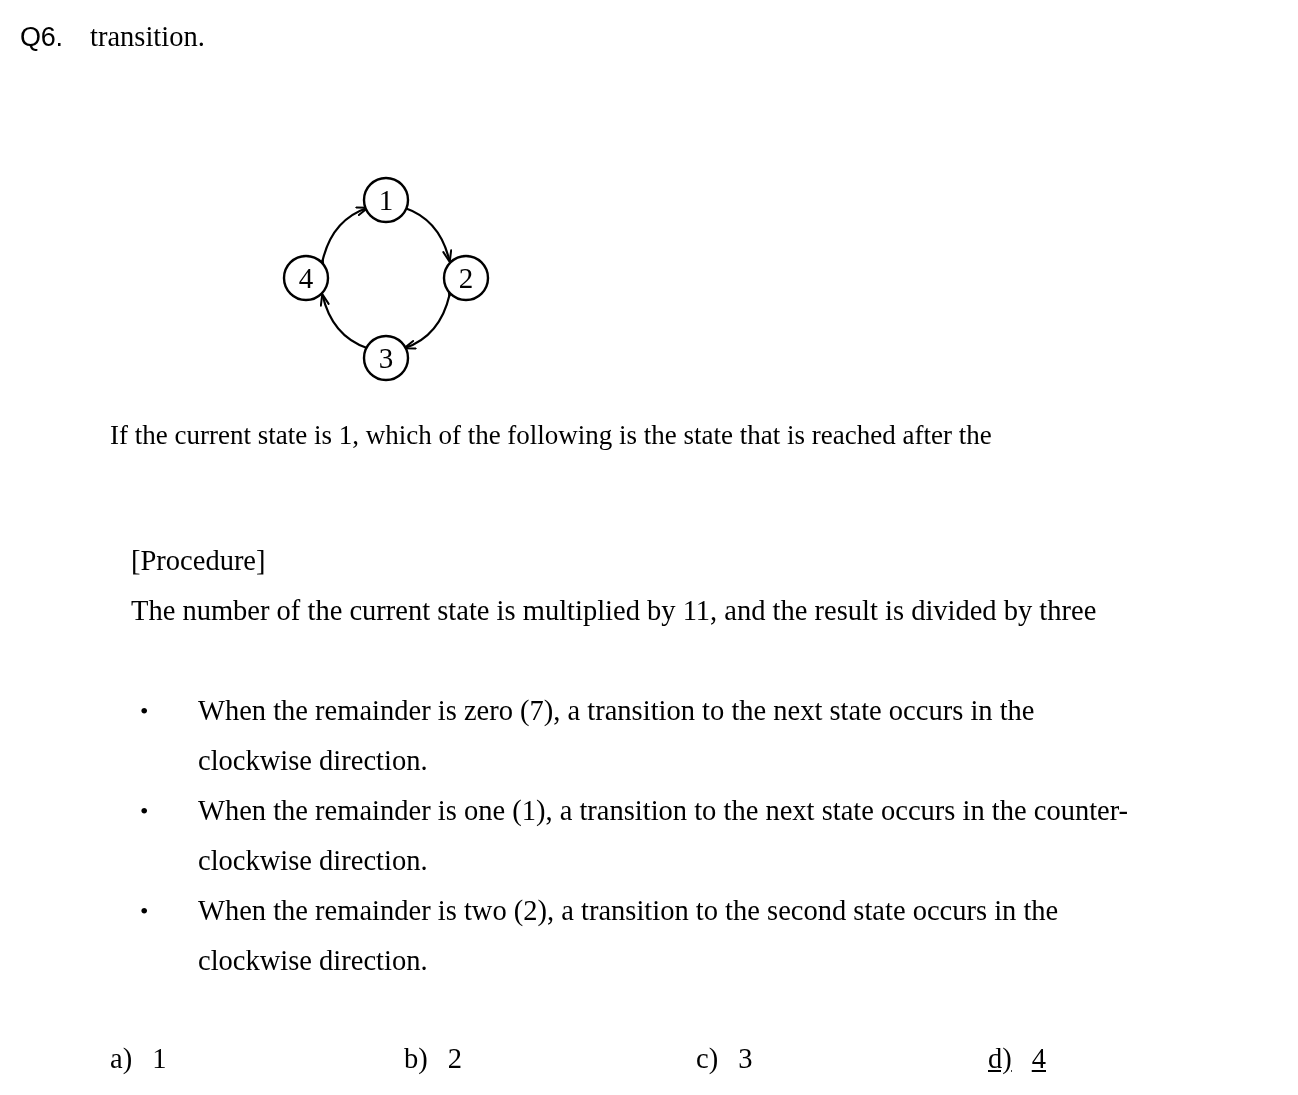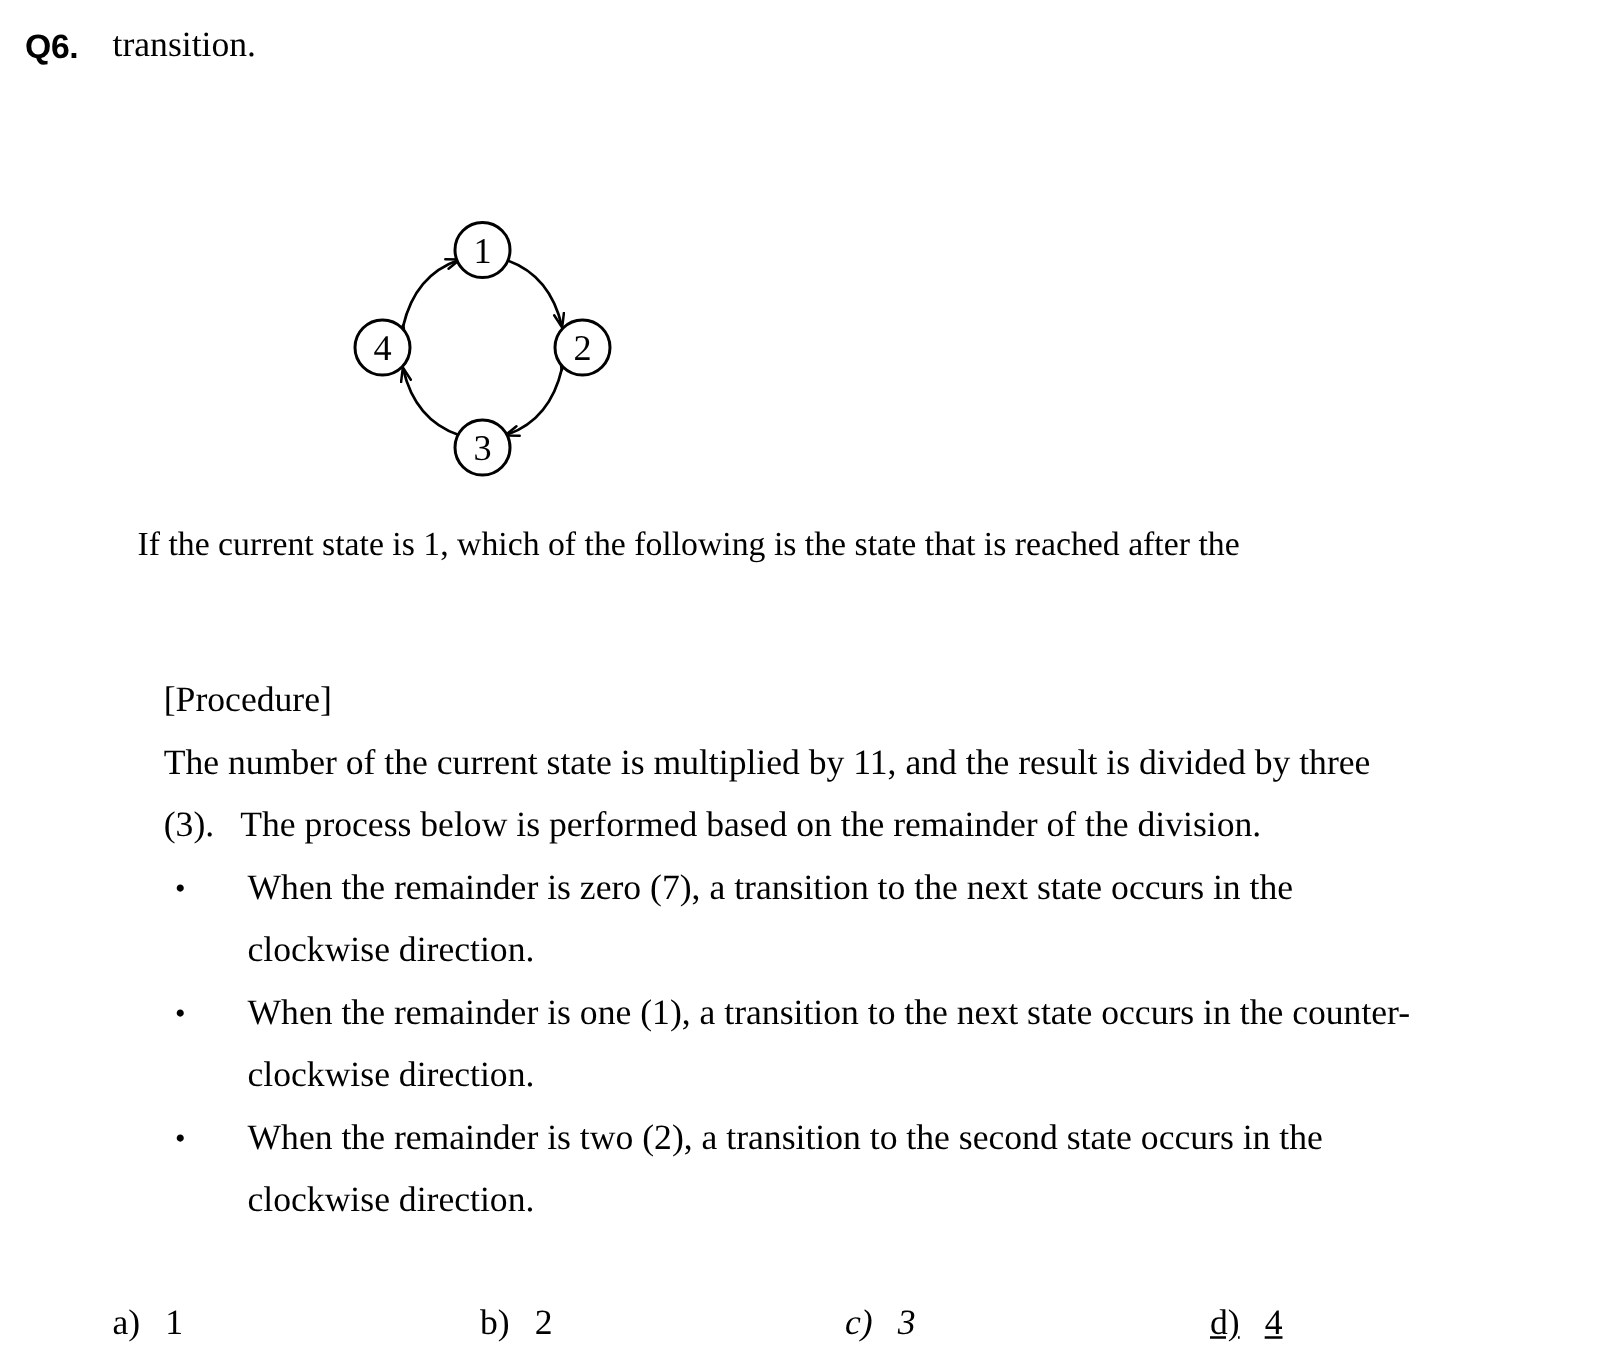--- a/index.html
+++ b/index.html
@@ -33,21 +33,21 @@
   }
   .stem-row {
     display: flex;
     align-items: flex-start;
   }
   .qlabel {
     width: 90px;
     padding-left: 20px;
     box-sizing: border-box;
     font-family: "Liberation Sans", "DejaVu Sans", sans-serif;
-    font-weight: bold;
+    font-weight: normal;
     font-size: 27px;
     line-height: 50px;
     letter-spacing: -0.3px;
   }
   .stem-body {
     width: 1168px;
     font-size: 28.5px;
     line-height: 50px;
     text-align: justify;
     text-justify: inter-word;
@@ -152,24 +152,25 @@
     top: 1036px;
     width: 1298px;
     height: 46px;
     font-size: 28.5px;
     line-height: 46px;
   }
   .option {
     position: absolute;
     top: 0;
     white-space: pre;
+    margin-left: 20px;
   }
   .opt-a { left: 90px; }
   .opt-b { left: 384px; }
-  .opt-c { left: 676px; font-style: italic; }
+  .opt-c { left: 676px; }
   .opt-d { left: 968px; text-decoration: underline; }
   .opt-key { margin-right: 20px; }
 </style>
 </head>
 <body>
 
 <div class="page">
 
   <div class="stem">
     <div class="stem-row">
@@ -210,21 +211,21 @@
         <circle cx="44" cy="120" r="22" fill="#fff" stroke="#000" stroke-width="2.4"></circle>
         <text class="node-label" x="44" y="130" text-anchor="middle">4</text>
       </g>
     </svg>
   </div>
 
   <div class="qline"><span>If the current state is 1, which of the following is the state that is reached after the</span></div>
 
   <div class="procedure">
     <span class="proc-title">[Procedure]</span>
-    <span class="proc-text"><span>The number of the current state is multiplied by 11, and the result is divided by three</span><span class="tail">(3).  The process below is performed based on the remainder of the division.</span></span>
+    <span class="proc-text"><span>The number of the current state is multiplied by 11, and the result is divided by three</span></span>
   </div>
 
   <div class="bullets">
 
     <div class="bullet">
       <span class="bullet-mark">•</span>
       <span class="bullet-text"><span>When the remainder is zero (7), a transition to the next state occurs in the</span><span class="tail">clockwise direction.</span></span>
     </div>
 
     <div class="bullet">

